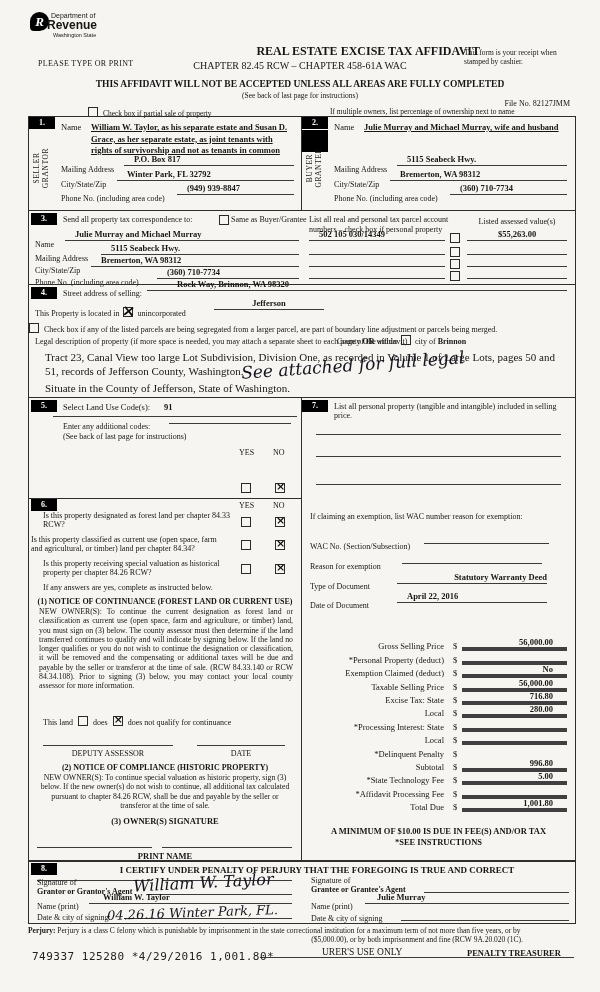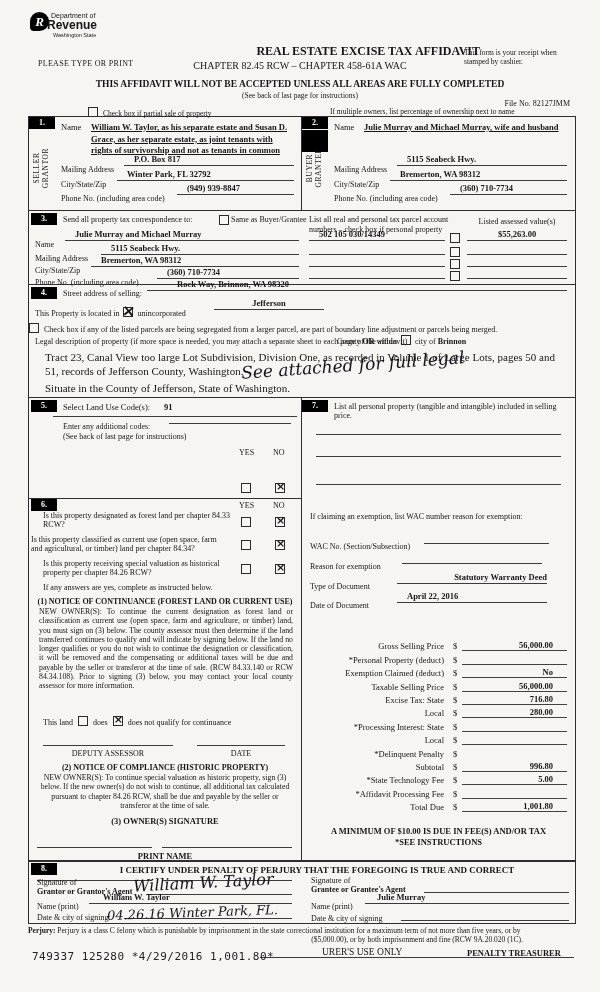--- a/index.html
+++ b/index.html
@@ -27,21 +27,21 @@
   .cb { display:inline-block; width:8px; height:8px; border:1px solid #2a2a2a;
         position:relative; vertical-align:-1px; background:transparent; }
   .cb.checked::after { content:"×"; position:absolute; left:0; top:-2px; width:8px;
         text-align:center; font:bold 11px/9px "DejaVu Sans", sans-serif; color:#111; }
   .cb.hand.checked::after { font-size:16px; line-height:11px; top:-3px; left:-2px; transform:rotate(6deg); }
   .cb-abs { position:absolute; }
   .hw { font-family:"DejaVu Serif", serif; font-style:italic; color:#14141c; white-space:nowrap; }
   .fee-row { display:flex; align-items:flex-end; height:13.4px; }
   .fee-label { width:138px; text-align:right; padding-right:4px; font-size:8.5px; white-space:nowrap; }
   .fee-dollar { width:14px; text-align:center; font-size:8.5px; }
-  .fee-line { flex:1; border-bottom:1px solid #404040; text-align:right; }
+  .fee-line { flex:1; border-bottom:4px solid #404040; text-align:right; }
   .fee-line.no-line { border-bottom:none; }
   .fee-value { font-weight:bold; font-size:8.5px; padding-right:14px; }
   .para { line-height:9.3px; }
   .just { text-align:justify; }
   .logo-circle { width:19px; height:19px; background:#000; border-radius:50% 50% 50% 4px;
                  color:#fff; text-align:center; font:bold italic 13px/19px "Liberation Serif", serif; }
 </style>
 </head>
 <body>
 

